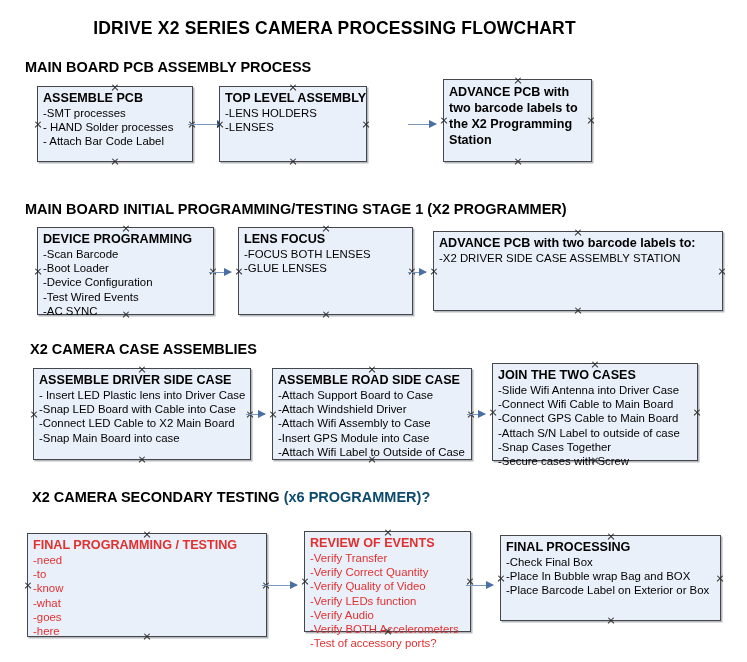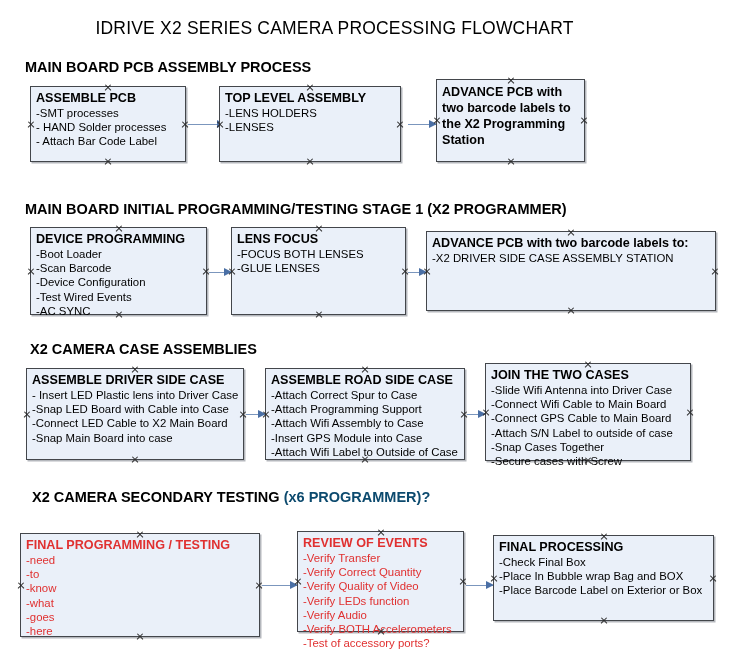--- a/index.html
+++ b/index.html
@@ -21,21 +21,21 @@
     width: 747px;
     height: 662px;
   }
   .title {
     position: absolute;
     left: 0;
     top: 18px;
     width: 669px;
     text-align: center;
     font-size: 17.5px;
-    font-weight: normal;
+    font-weight: bold;
     letter-spacing: 0.2px;
     color: #000;
   }
   .section-head {
     position: absolute;
     font-size: 14.5px;
     font-weight: bold;
     color: #000;
     white-space: nowrap;
   }
@@ -43,20 +43,21 @@
     color: #0c4a6e;
   }
   .node {
     position: absolute;
     box-sizing: border-box;
     background: #eaf0f9;
     border: 1px solid #43464b;
     box-shadow: 1.5px 1.5px 0 rgba(120,125,135,0.55);
     padding: 4px 5px 3px 5px;
     overflow: visible;
+    margin-left: 7px;
   }
   .node .n-title {
     font-size: 12.6px;
     font-weight: bold;
     line-height: 15px;
     white-space: nowrap;
     color: #000;
   }
   .node .n-line {
     font-size: 11.4px;
@@ -135,21 +136,21 @@
     <div class="handle" style="left:50%; top:100%;"></div>
     <div class="handle" style="left:0; top:50%;"></div>
     <div class="handle" style="left:100%; top:50%;"></div>
   </div>
 
   <div class="connector" style="left:188px; top:123px; width:36px;">
     <div class="line"></div>
       <div class="arrow"></div>
   </div>
 
-  <div class="node" id="n-0-1" style="left:219px; top:86px; width:182px; height:76px;">
+  <div class="node" id="n-0-1" style="left:212px; top:86px; width:148px; height:76px;">
     <div class="n-title">TOP LEVEL ASSEMBLY</div>
     <div class="n-line">-LENS HOLDERS</div>
     <div class="n-line">-LENSES</div>
     <div class="handle" style="left:50%; top:0;"></div>
     <div class="handle" style="left:50%; top:100%;"></div>
     <div class="handle" style="left:0; top:50%;"></div>
     <div class="handle" style="left:100%; top:50%;"></div>
   </div>
 
   <div class="connector" style="left:408px; top:123px; width:28px;">
@@ -164,22 +165,22 @@
     <div class="handle" style="left:0; top:50%;"></div>
     <div class="handle" style="left:100%; top:50%;"></div>
   </div>
 
   <div class="section-head" style="left:25px; top:201px;">
     <span>MAIN BOARD INITIAL PROGRAMMING/TESTING STAGE 1 (X2 PROGRAMMER)</span>
   </div>
 
   <div class="node" id="n-1-0" style="left:30px; top:227px; width:177px; height:88px;">
     <div class="n-title">DEVICE PROGRAMMING</div>
+    <div class="n-line">-Scan Barcode</div>
     <div class="n-line">-Boot Loader</div>
-    <div class="n-line">-Scan Barcode</div>
     <div class="n-line">-Device Configuration</div>
     <div class="n-line">-Test Wired Events</div>
     <div class="n-line">-AC SYNC</div>
     <div class="handle" style="left:50%; top:0;"></div>
     <div class="handle" style="left:50%; top:100%;"></div>
     <div class="handle" style="left:0; top:50%;"></div>
     <div class="handle" style="left:100%; top:50%;"></div>
   </div>
 
   <div class="connector" style="left:209px; top:271px; width:22px;">
@@ -227,22 +228,22 @@
     <div class="handle" style="left:100%; top:50%;"></div>
   </div>
 
   <div class="connector" style="left:246px; top:413px; width:19px;">
     <div class="line"></div>
       <div class="arrow"></div>
   </div>
 
   <div class="node" id="n-2-1" style="left:265px; top:368px; width:200px; height:92px;">
     <div class="n-title">ASSEMBLE ROAD SIDE CASE</div>
-    <div class="n-line">-Attach Correct Spur to Case</div>
-    <div class="n-line">-Attach Programming Support</div>
+    <div class="n-line">-Attach Support Board to Case</div>
+    <div class="n-line">-Attach Windshield Driver</div>
     <div class="n-line">-Attach Wifi Assembly to Case</div>
     <div class="n-line">-Insert GPS Module into Case</div>
     <div class="n-line">-Attach Wifi Label to Outside of Case</div>
     <div class="handle" style="left:50%; top:0;"></div>
     <div class="handle" style="left:50%; top:100%;"></div>
     <div class="handle" style="left:0; top:50%;"></div>
     <div class="handle" style="left:100%; top:50%;"></div>
   </div>
 
   <div class="connector" style="left:467px; top:413px; width:18px;">

